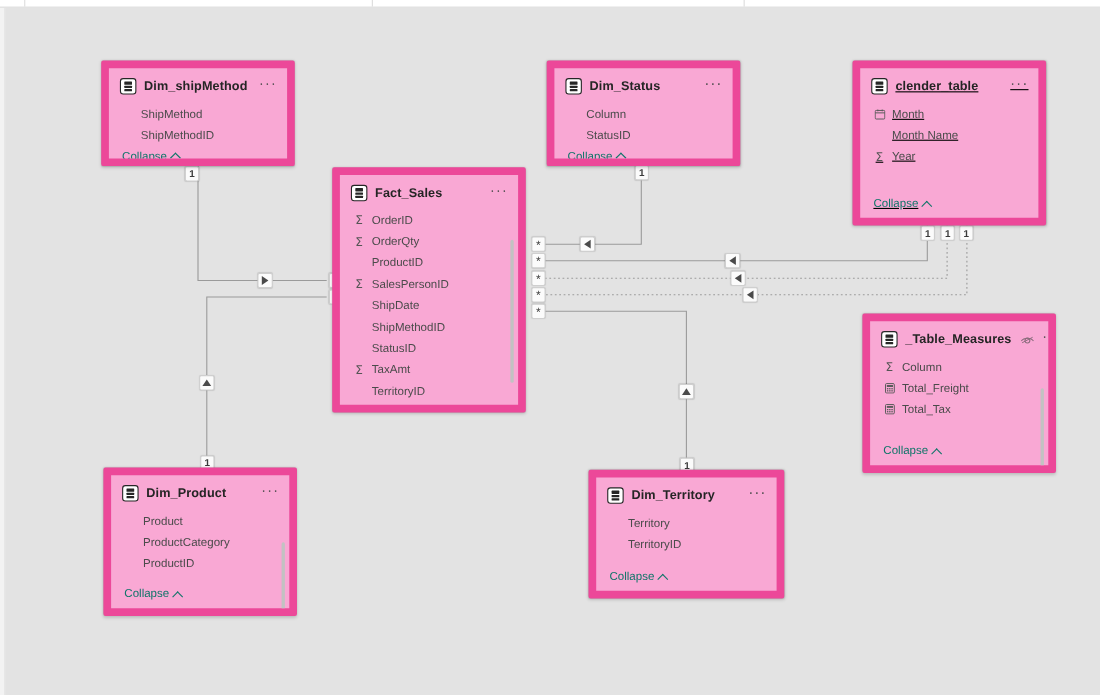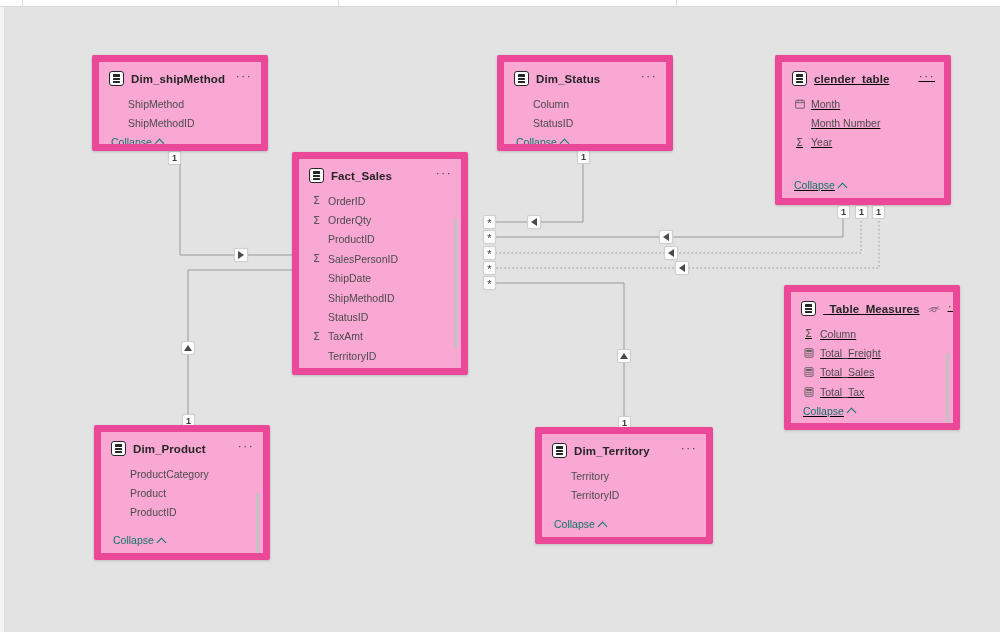--- a/index.html
+++ b/index.html
@@ -238,33 +238,33 @@
                 <rect x="0.6" y="1.4" width="8.8" height="7.8" rx="1" fill="none" stroke="#5a5a5a" stroke-width="0.9"></rect>
                 <line x1="0.6" y1="3.6" x2="9.4" y2="3.6" stroke="#5a5a5a" stroke-width="0.9"></line>
                 <line x1="3" y1="0.6" x2="3" y2="2.2" stroke="#5a5a5a" stroke-width="0.9"></line>
                 <line x1="7" y1="0.6" x2="7" y2="2.2" stroke="#5a5a5a" stroke-width="0.9"></line>
               </svg>
             </span>
             <span>Month</span>
           </div>
           <div class="field">
             <span class="fi blank">·</span>
-            <span>Month Number</span>
+            <span>Month Name</span>
           </div>
           <div class="field">
             <span class="fi sigma">Σ</span>
             <span>Year</span>
           </div>
         </div>
         <div class="collapse">
           <span>Collapse</span>
           <span class="chev"></span>
         </div>
       </div>
-      <div class="tbl" style="left: 292px; top: 152px; width: 176px; height: 223px;">
+      <div class="tbl" style="left: 302px; top: 152px; width: 176px; height: 223px;">
         <div class="tbl-head">
           <span class="tbl-icon">
             <i class="r1"></i>
             <i class="r2"></i>
             <i class="r3"></i>
           </span>
           <span class="tbl-title">Fact_Sales</span>
           <span class="dots">···</span>
         </div>
         <div class="fields">
@@ -304,21 +304,21 @@
             <span class="fi blank">·</span>
             <span>TerritoryID</span>
           </div>
           <div class="vscroll" style="top:28px;height:130px;"></div>
         </div>
         <div class="collapse">
           <span>Collapse</span>
           <span class="chev"></span>
         </div>
       </div>
-      <div class="tbl" style="left: 784px; top: 285px; width: 176px; height: 145px; text-decoration: underline;">
+      <div class="tbl" style="left: 784px; top: 285px; width: 176px; height: 145px;">
         <div class="tbl-head">
           <span class="tbl-icon">
             <i class="r1"></i>
             <i class="r2"></i>
             <i class="r3"></i>
           </span>
           <span class="tbl-title">_Table_Measures</span>
           <span class="eye-icon">
             <svg width="14" height="14" viewBox="0 0 14 14">
               <path d="M1.5 8 C3.6 4.6, 10.4 4.6, 12.5 8" fill="none" stroke="#4a4a4a" stroke-width="1"></path>
@@ -354,35 +354,20 @@
                 <rect x="1" y="0.7" width="8" height="8.6" rx="1" fill="none" stroke="#5a5a5a" stroke-width="0.9"></rect>
                 <rect x="2.2" y="2" width="5.6" height="1.8" fill="#5a5a5a"></rect>
                 <rect x="2.3" y="4.8" width="1.3" height="1.2" fill="#5a5a5a"></rect>
                 <rect x="4.3" y="4.8" width="1.3" height="1.2" fill="#5a5a5a"></rect>
                 <rect x="6.3" y="4.8" width="1.3" height="1.2" fill="#5a5a5a"></rect>
                 <rect x="2.3" y="6.7" width="1.3" height="1.2" fill="#5a5a5a"></rect>
                 <rect x="4.3" y="6.7" width="1.3" height="1.2" fill="#5a5a5a"></rect>
                 <rect x="6.3" y="6.7" width="1.3" height="1.2" fill="#5a5a5a"></rect>
               </svg>
             </span>
-            <span>Total_Sales</span>
-          </div>
-          <div class="field">
-            <span class="fi">
-              <svg width="10" height="10" viewBox="0 0 10 10">
-                <rect x="1" y="0.7" width="8" height="8.6" rx="1" fill="none" stroke="#5a5a5a" stroke-width="0.9"></rect>
-                <rect x="2.2" y="2" width="5.6" height="1.8" fill="#5a5a5a"></rect>
-                <rect x="2.3" y="4.8" width="1.3" height="1.2" fill="#5a5a5a"></rect>
-                <rect x="4.3" y="4.8" width="1.3" height="1.2" fill="#5a5a5a"></rect>
-                <rect x="6.3" y="4.8" width="1.3" height="1.2" fill="#5a5a5a"></rect>
-                <rect x="2.3" y="6.7" width="1.3" height="1.2" fill="#5a5a5a"></rect>
-                <rect x="4.3" y="6.7" width="1.3" height="1.2" fill="#5a5a5a"></rect>
-                <rect x="6.3" y="6.7" width="1.3" height="1.2" fill="#5a5a5a"></rect>
-              </svg>
-            </span>
             <span>Total_Tax</span>
           </div>
           <div class="vscroll" style="top:30px;height:92px;"></div>
         </div>
         <div class="collapse">
           <span>Collapse</span>
           <span class="chev"></span>
         </div>
       </div>
       <div class="tbl" style="left: 94px; top: 425px; width: 176px; height: 135px;">
@@ -391,28 +376,28 @@
             <i class="r1"></i>
             <i class="r2"></i>
             <i class="r3"></i>
           </span>
           <span class="tbl-title">Dim_Product</span>
           <span class="dots">···</span>
         </div>
         <div class="fields">
           <div class="field">
             <span class="fi blank">·</span>
+            <span>Product</span>
+          </div>
+          <div class="field">
+            <span class="fi blank">·</span>
             <span>ProductCategory</span>
           </div>
           <div class="field">
             <span class="fi blank">·</span>
-            <span>Product</span>
-          </div>
-          <div class="field">
-            <span class="fi blank">·</span>
             <span>ProductID</span>
           </div>
           <div class="vscroll" style="top:30px;height:85px;"></div>
         </div>
         <div class="collapse">
           <span>Collapse</span>
           <span class="chev"></span>
         </div>
       </div>
       <div class="tbl" style="left: 535px; top: 427px; width: 178px; height: 117px;">

